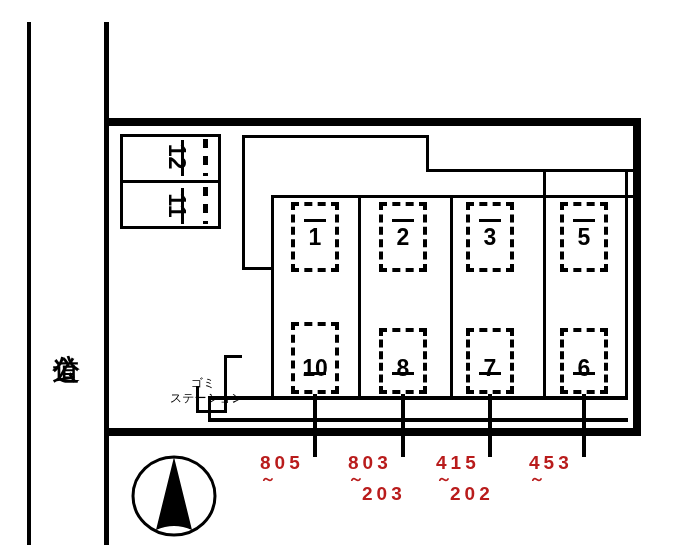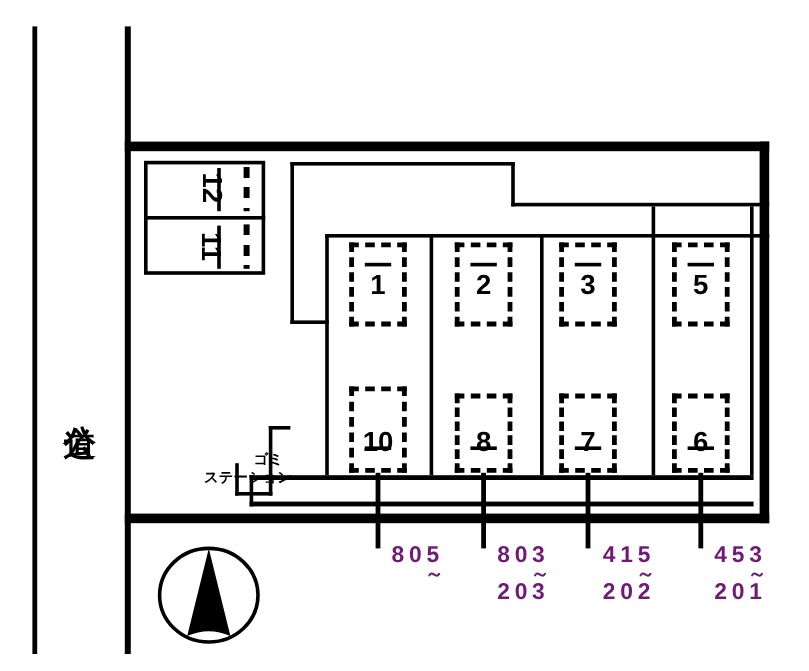--- a/index.html
+++ b/index.html
@@ -107,31 +107,31 @@
     text-orientation: upright;
     font-size: 27px;
     font-weight: 700;
     color: #000;
     line-height: 1.05;
     letter-spacing: 2px;
   }
   .gomi {
     position: absolute;
     font-size: 12px;
-    font-weight: 700;
+    font-weight: 400;
     color: #000;
     line-height: 1.25;
-    text-align: right;
+    text-align: center;
     white-space: nowrap;
   }
   
   .callout {
     position: absolute;
-    text-align: right;
-    color: #701a75;
+    text-align: left;
+    color: #b91c1c;
     font-weight: 700;
     width: 110px;
   }
   .callout .upper,
   .callout .lower {
     font-size: 19px;
     letter-spacing: 4px;
     line-height: 1.05;
     white-space: nowrap;
   }
@@ -271,21 +271,20 @@
     <div class="lower">203</div>
   </div>
   <div class="callout" style="left:436px; top:453px;">
     <div class="upper">415</div>
     <div class="tilde">～</div>
     <div class="lower">202</div>
   </div>
   <div class="callout" style="left:529px; top:453px;">
     <div class="upper">453</div>
     <div class="tilde">～</div>
-    <div class="lower">201</div>
   </div>
 
   <div class="compass" style="left:130px; top:452px; width:88px; height:88px;">
     <svg width="88" height="88" viewBox="0 0 88 88">
       <ellipse cx="44" cy="44" rx="41" ry="39" fill="none" stroke="#000000" stroke-width="3"></ellipse>
       <path d="M44 5 L62 78 Q44 70 26 78 Z" fill="#000000"></path>
     </svg>
   </div>
 
   <div id="watermark"></div>

